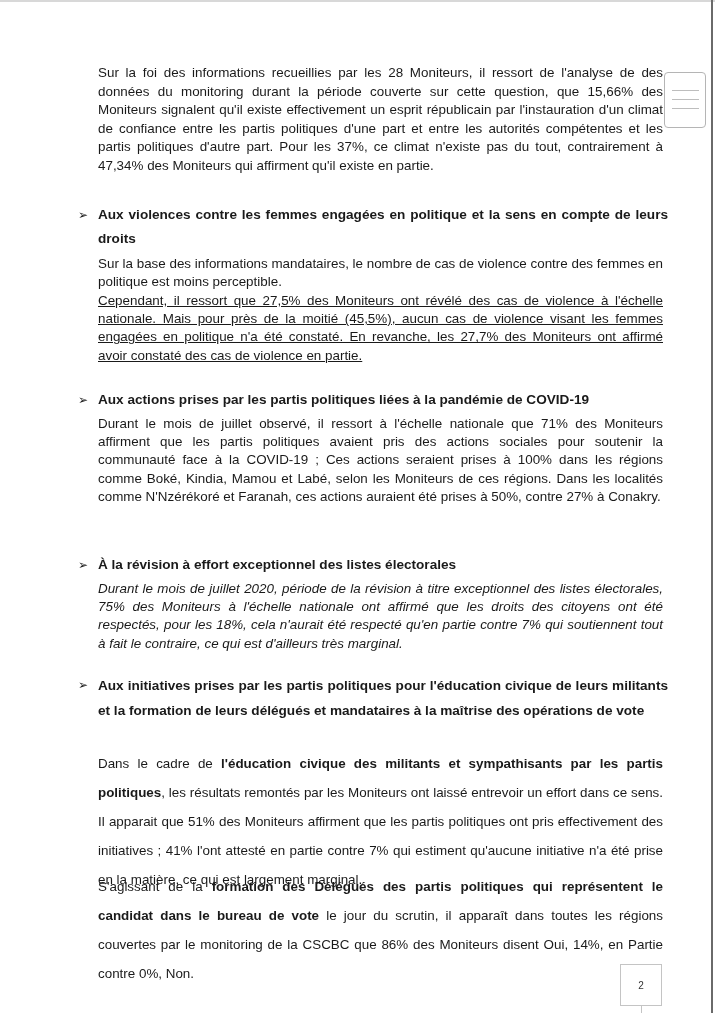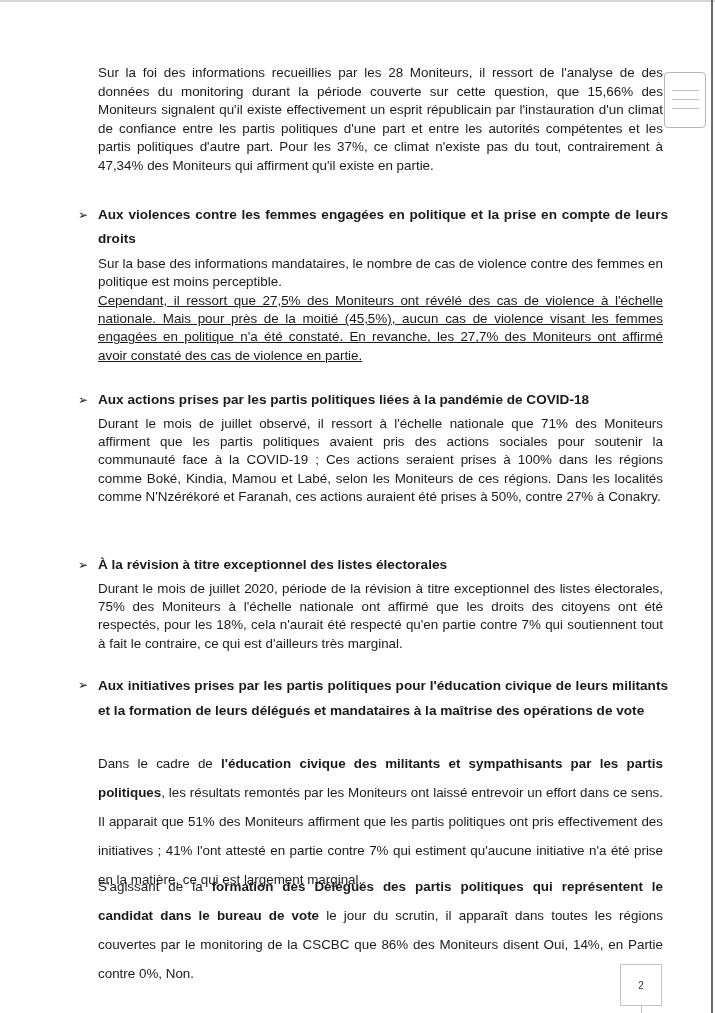--- a/index.html
+++ b/index.html
@@ -111,36 +111,36 @@
 
 <div class="top-border"></div>
 <div class="right-edge"></div>
 
 <div class="page">
 
   <p class="para" style="top:50px; line-height:18.6px;">Sur la foi des informations recueillies par les 28 Moniteurs, il ressort de l'analyse de des données du monitoring durant la période couverte sur cette question, que 15,66% des Moniteurs signalent qu'il existe effectivement un esprit républicain par l'instauration d'un climat de confiance entre les partis politiques d'une part et entre les autorités compétentes et les partis politiques d'autre part. Pour les 37%, ce climat n'existe pas du tout, contrairement à 47,34% des Moniteurs qui affirment qu'il existe en partie.</p>
 
   <div class="heading" style="top:189px;">
     <span class="bullet">➢</span>
-    <span class="htext">Aux violences contre les femmes engagées en politique et la prise en compte de leurs droits</span>
+    <span class="htext">Aux violences contre les femmes engagées en politique et la sens en compte de leurs droits</span>
   </div>
   <p class="para" style="top:241px;">Sur la base des informations mandataires, le nombre de cas de violence contre des femmes en politique est moins perceptible.</p>
   <p class="para" style="top:278px;text-decoration:underline;">Cependant, il ressort que 27,5% des Moniteurs ont révélé des cas de violence à l'échelle nationale. Mais pour près de la moitié (45,5%), aucun cas de violence visant les femmes engagées en politique n'a été constaté. En revanche, les 27,7% des Moniteurs ont affirmé avoir constaté des cas de violence en partie.</p>
 
   <div class="heading" style="top:374px;">
     <span class="bullet">➢</span>
-    <span class="htext">Aux actions prises par les partis politiques liées à la pandémie de COVID-18</span>
+    <span class="htext">Aux actions prises par les partis politiques liées à la pandémie de COVID-19</span>
   </div>
   <p class="para" style="top:401px;">Durant le mois de juillet observé, il ressort à l'échelle nationale que 71% des Moniteurs affirment que les partis politiques avaient pris des actions sociales pour soutenir la communauté face à la COVID-19 ; Ces actions seraient prises à 100% dans les régions comme Boké, Kindia, Mamou et Labé, selon les Moniteurs de ces régions. Dans les localités comme N'Nzérékoré et Faranah, ces actions auraient été prises à 50%, contre 27% à Conakry.</p>
 
   <div class="heading" style="top:539px;">
     <span class="bullet">➢</span>
-    <span class="htext">À la révision à titre exceptionnel des listes électorales</span>
+    <span class="htext">À la révision à effort exceptionnel des listes électorales</span>
   </div>
-  <p class="para" style="top:566px;">Durant le mois de juillet 2020, période de la révision à titre exceptionnel des listes électorales, 75% des Moniteurs à l'échelle nationale ont affirmé que les droits des citoyens ont été respectés, pour les 18%, cela n'aurait été respecté qu'en partie contre 7% qui soutiennent tout à fait le contraire, ce qui est d'ailleurs très marginal.</p>
+  <p class="para" style="top:566px;font-style:italic;">Durant le mois de juillet 2020, période de la révision à titre exceptionnel des listes électorales, 75% des Moniteurs à l'échelle nationale ont affirmé que les droits des citoyens ont été respectés, pour les 18%, cela n'aurait été respecté qu'en partie contre 7% qui soutiennent tout à fait le contraire, ce qui est d'ailleurs très marginal.</p>
 
   <div class="heading" style="top:659px; line-height:25px;">
     <span class="bullet">➢</span>
     <span class="htext">Aux initiatives prises par les partis politiques pour l'éducation civique de leurs militants et la formation de leurs délégués et mandataires à la maîtrise des opérations de vote</span>
   </div>
   <p class="para wide-lh" style="top:735px;"><span>Dans le cadre de </span><b>l'éducation civique des militants et sympathisants par les partis politiques</b><span>, les résultats remontés par les Moniteurs ont laissé entrevoir un effort dans ce sens. Il apparait que 51% des Moniteurs affirment que les partis politiques ont pris effectivement des initiatives ; 41% l'ont attesté en partie contre 7% qui estiment qu'aucune initiative n'a été prise en la matière, ce qui est largement marginal.</span></p>
   <p class="para wide-lh" style="top:858px;"><span> S'agissant de la </span><b>formation des Délégués des partis politiques qui représentent le candidat dans le bureau de vote</b><span> le jour du scrutin, il apparaît dans toutes les régions couvertes par le monitoring de la CSCBC que 86% des Moniteurs disent Oui, 14%, en Partie contre 0%, Non.</span></p>
 
   <div class="page-number-box">
     <span>2</span>

